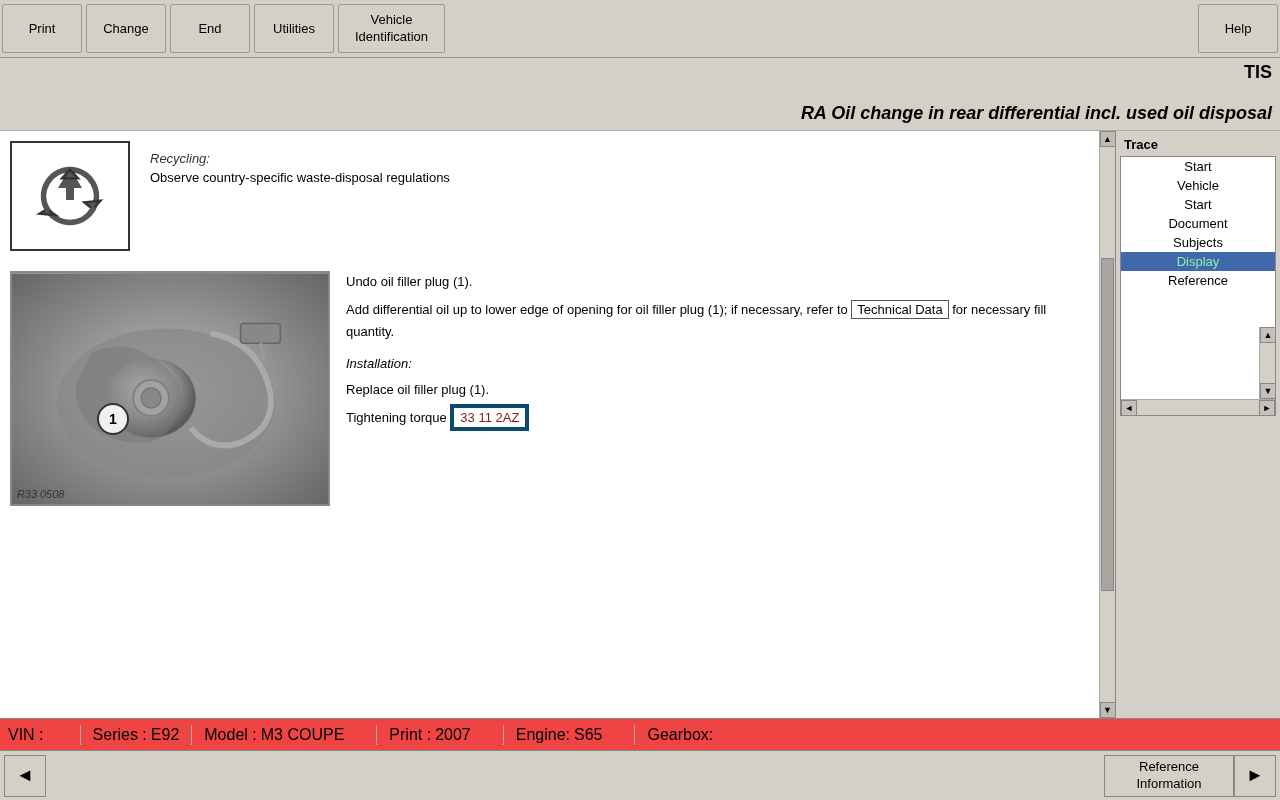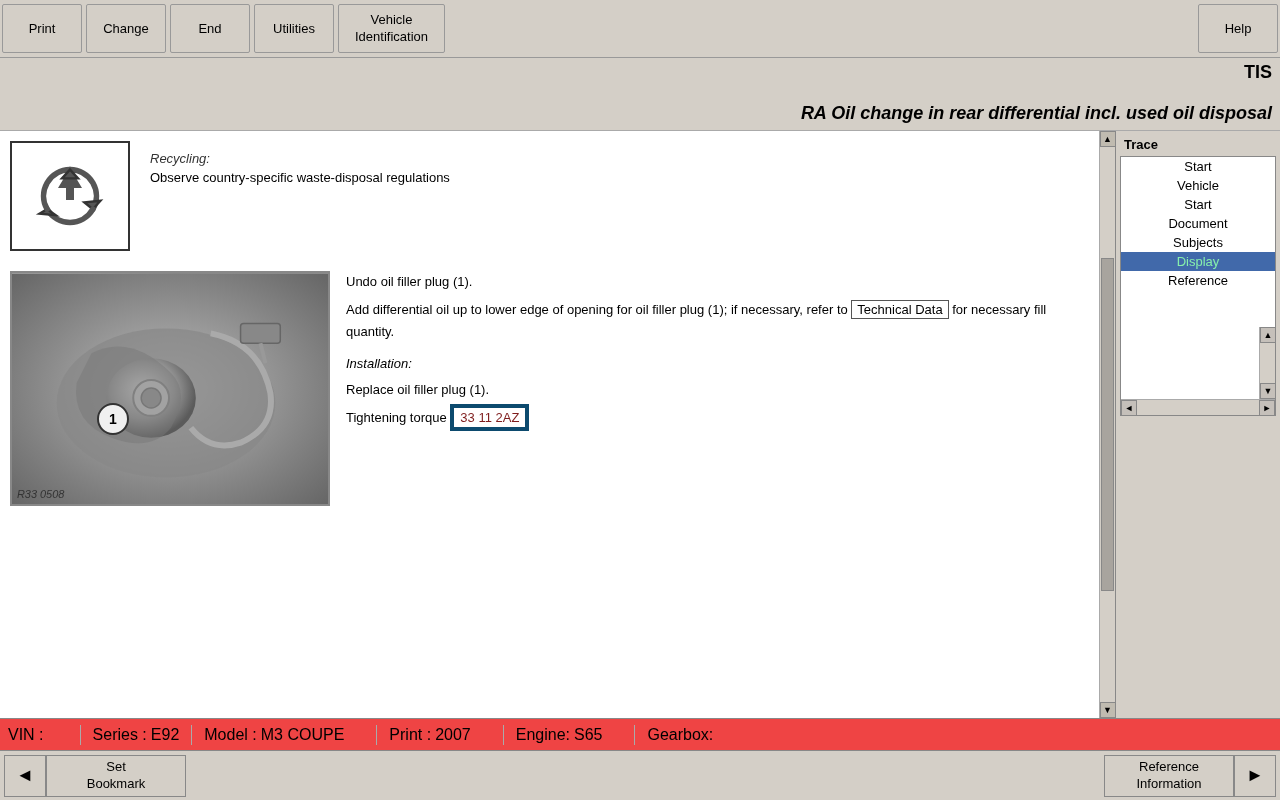--- a/index.html
+++ b/index.html
@@ -538,19 +538,17 @@
   <span style="margin-left:4px; margin-right:20px;">2007</span>
   <div class="status-sep"></div>
   <span>Engine:</span>
   <span style="margin-left:4px; margin-right:20px;">S65</span>
   <div class="status-sep"></div>
   <span>Gearbox:</span>
 </div>
 
 <div id="bottombar">
   <div class="nav-arrow">◄</div>
-  <button class="bottom-btn bookmark-btn" style="white-space:pre-line;">Set
-Bookmark</button>
   <div style="flex:1;"></div>
   <button class="bottom-btn ref-info-btn" style="white-space:pre-line;">Reference
 Information</button>
   <div class="nav-arrow">►</div>
 </div>
 
 </body></html>

